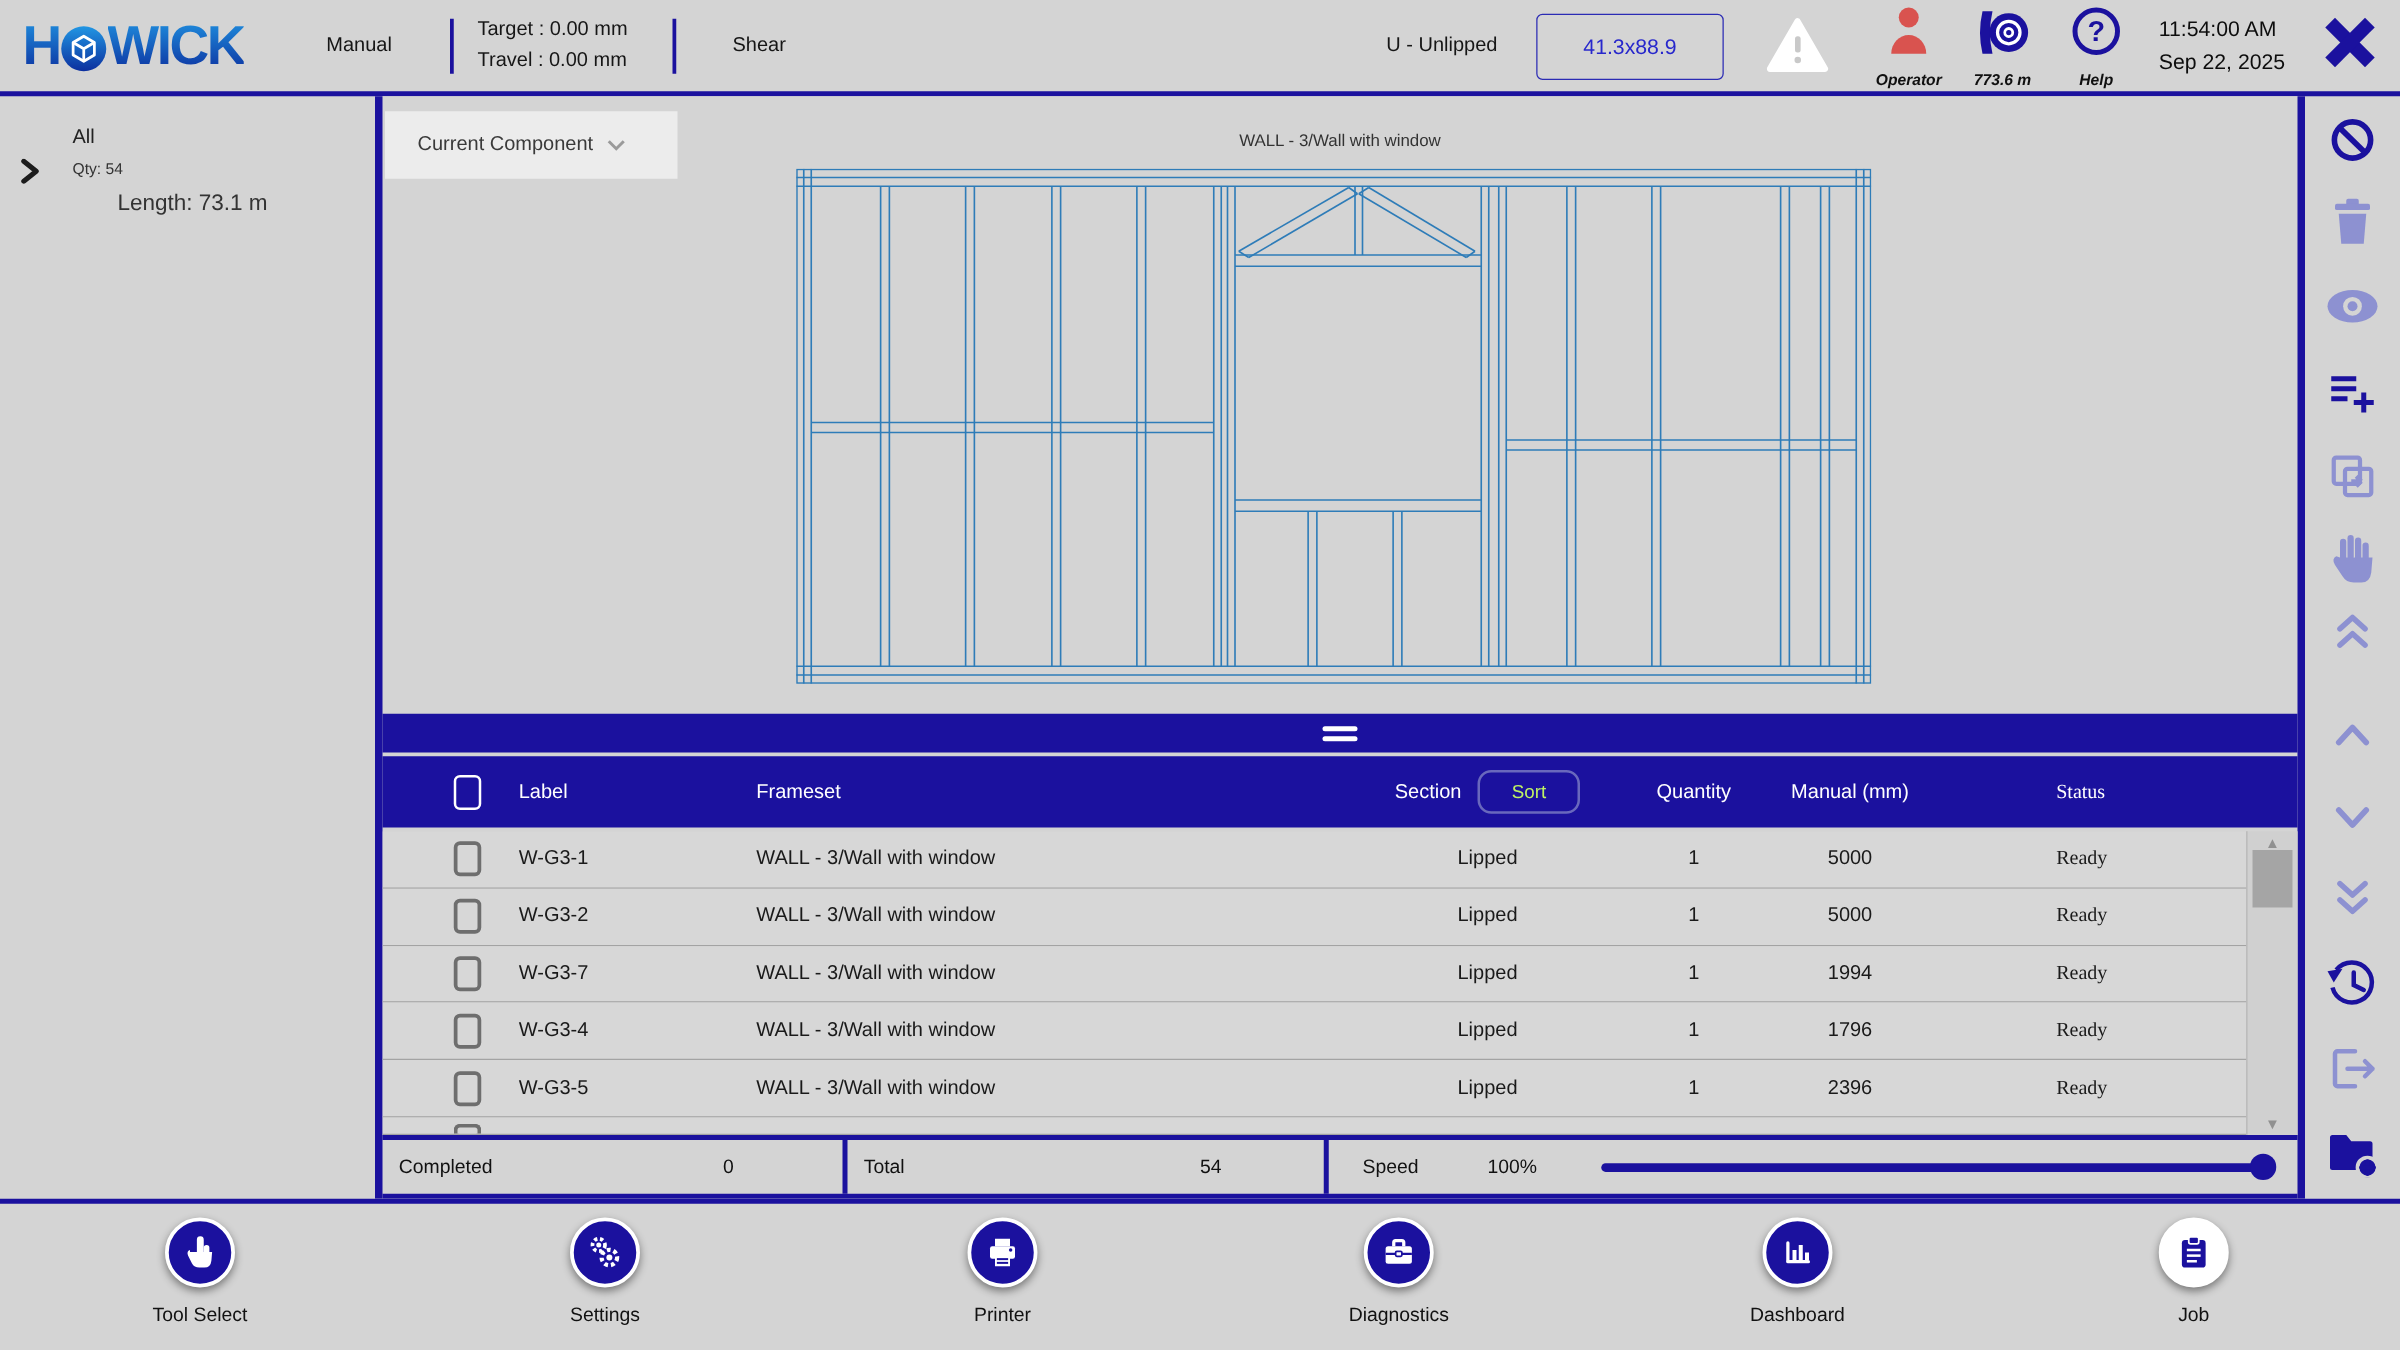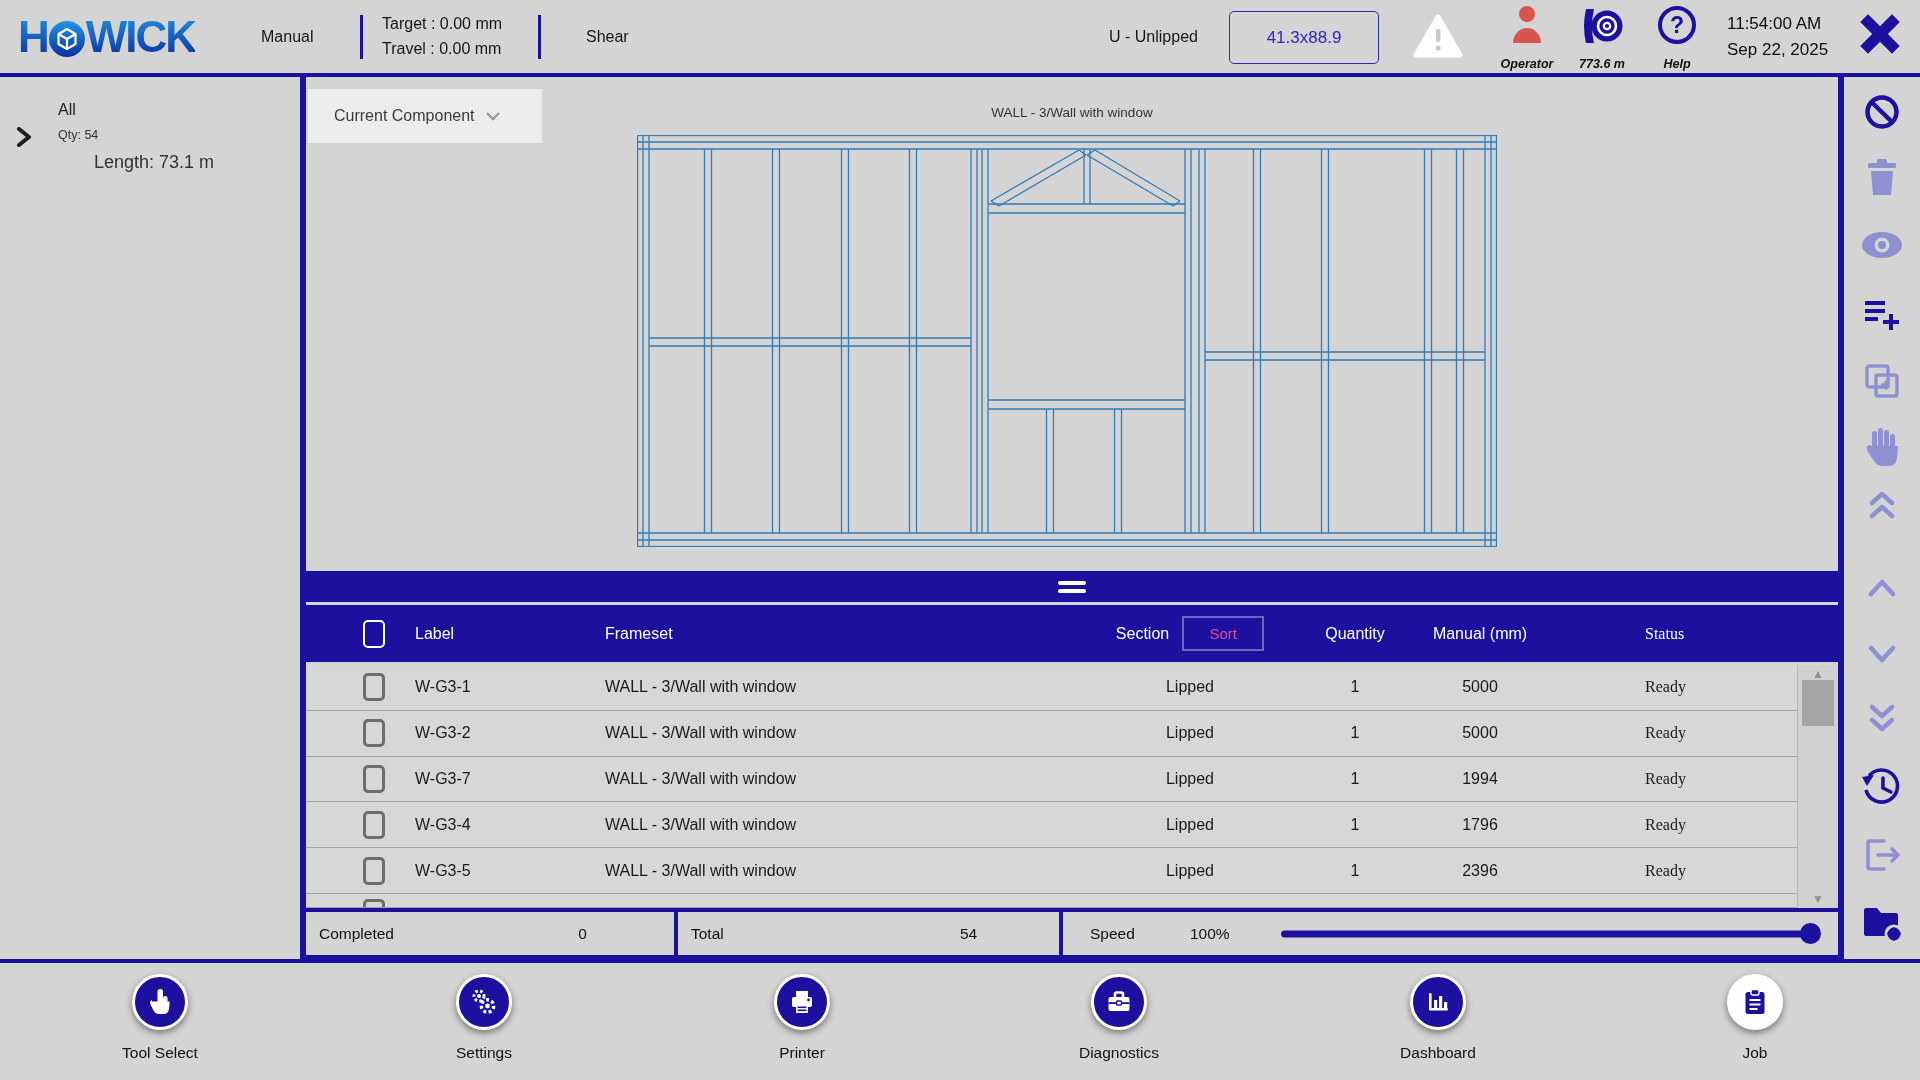--- a/index.html
+++ b/index.html
@@ -50,21 +50,21 @@
   #table-header .hc{display:flex;align-items:center;}
   .col-center{justify-content:center;text-align:center;}
   #rows-wrap{position:absolute;left:0;top:588px;width:1532px;height:243px;overflow:hidden;}
   .trow{height:45.8px;box-sizing:border-box;background:#d7d7d7;border-bottom:1px solid #a3a3a3;
         font-size:16px;color:#1a1a1a;}
   .cb{width:22px;height:28px;border:3px solid #6e6e6e;border-radius:5px;margin-left:57px;
       box-sizing:border-box;background:transparent;cursor:pointer;}
   .cb-h{width:22px;height:28px;border:2.5px solid #ffffff;border-radius:5px;margin-left:57px;
         box-sizing:border-box;cursor:pointer;}
   #sort-btn{width:78px;height:31px;margin-left:13px;border:2px solid rgba(170,176,215,0.55);
-            border-radius:0;background:transparent;color:#ec4899;font-size:15px;
+            border-radius:11px;background:transparent;color:#bef264;font-size:15px;
             display:flex;align-items:center;justify-content:center;cursor:pointer;}
   .status-cell{padding-left:80px;font-family:Liberation Serif, serif;}
   
   #vscroll{position:absolute;left:1491px;top:588px;width:41px;height:243px;background:#d0d0d0;
            border-left:1px solid #b5b5b5;box-sizing:border-box;}
   #vthumb{position:absolute;left:4px;top:15px;width:32px;height:46px;background:#a5a5a5;cursor:grab;}
   .scroll-arrow{position:absolute;left:0;width:40px;text-align:center;color:#909090;font-size:12px;}
   
   #stats{position:absolute;left:0;top:831px;width:1532px;height:51px;box-sizing:border-box;
          border-top:4px solid #1b119e;border-bottom:4px solid #1b119e;display:flex;}

